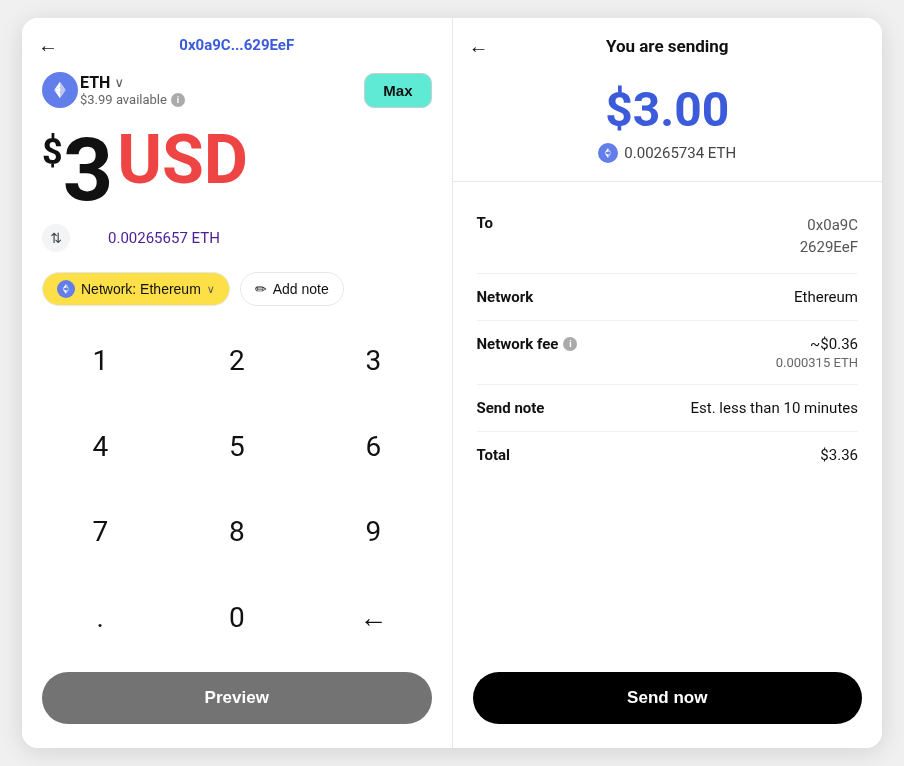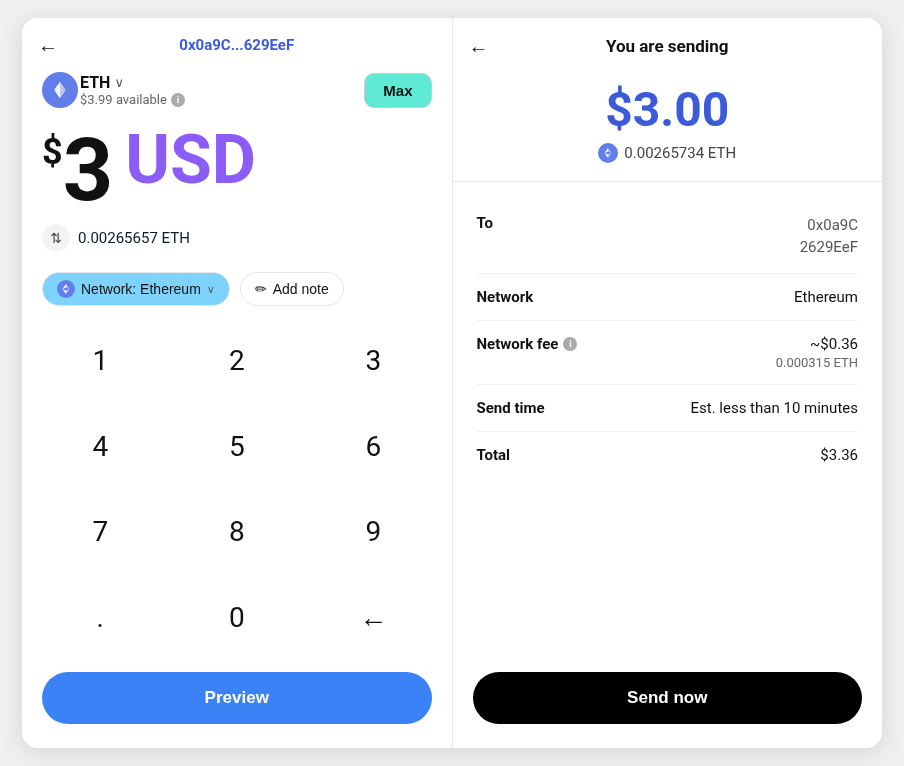--- a/index.html
+++ b/index.html
@@ -118,58 +118,59 @@
     }
     .amount-number {
       font-size: 88px;
       font-weight: 700;
       color: #111;
       line-height: 1;
     }
     .amount-currency {
       font-size: 68px;
       font-weight: 700;
-      color: #8b5cf6;
+      color: #ef4444;
       line-height: 1;
-      margin-left: 12px;
+      margin-left: 4px;
     }
     .eth-equiv {
       display: flex;
       align-items: center;
       gap: 8px;
       padding: 6px 20px 12px;
     }
     .swap-icon {
       width: 28px;
       height: 28px;
       border-radius: 50%;
       background: #f3f4f6;
       display: flex;
       align-items: center;
       justify-content: center;
       font-size: 14px;
       color: #444;
     }
     .eth-equiv-text {
       font-size: 15px;
-      color: #0f172a;
+      color: #4c1d95;
+      margin-left: 30px;
     }
     .options-row {
       display: flex;
       gap: 10px;
       padding: 8px 20px 12px;
     }
     .network-btn {
       display: flex;
       align-items: center;
       gap: 6px;
       border: 1.5px solid #e5e7eb;
       border-radius: 20px;
       padding: 7px 14px;
-      background: #7dd3fc;
+      background: #fde047;
       font-size: 14px;
       font-weight: 500;
       color: #111;
       cursor: pointer;
     }
     .network-eth-icon {
       width: 18px;
       height: 18px;
       border-radius: 50%;
       background: #627eea;
@@ -207,21 +208,21 @@
       color: #111;
       cursor: pointer;
       border-radius: 10px;
       user-select: none;
     }
     .preview-btn-wrap {
       padding: 12px 20px 24px;
     }
     .preview-btn {
       width: 100%;
-      background: #3b82f6;
+      background: #737373;
       color: #fff;
       border: none;
       border-radius: 50px;
       padding: 16px;
       font-size: 17px;
       font-weight: 600;
       cursor: pointer;
     }
 
     
@@ -468,21 +469,21 @@
           <span>Network fee</span>
           <span class="info-icon">i</span>
         </div>
         <div>
           <div class="detail-value">~$0.36</div>
           <div class="detail-value-sub">0.000315 ETH</div>
         </div>
       </div>
 
       <div class="detail-row">
-        <span class="detail-label">Send time</span>
+        <span class="detail-label">Send note</span>
         <span class="detail-value">Est. less than 10 minutes</span>
       </div>
 
       <div class="detail-row">
         <span class="detail-label">Total</span>
         <span class="detail-value">$3.36</span>
       </div>
     </div>
 
     <div class="send-now-btn-wrap">

